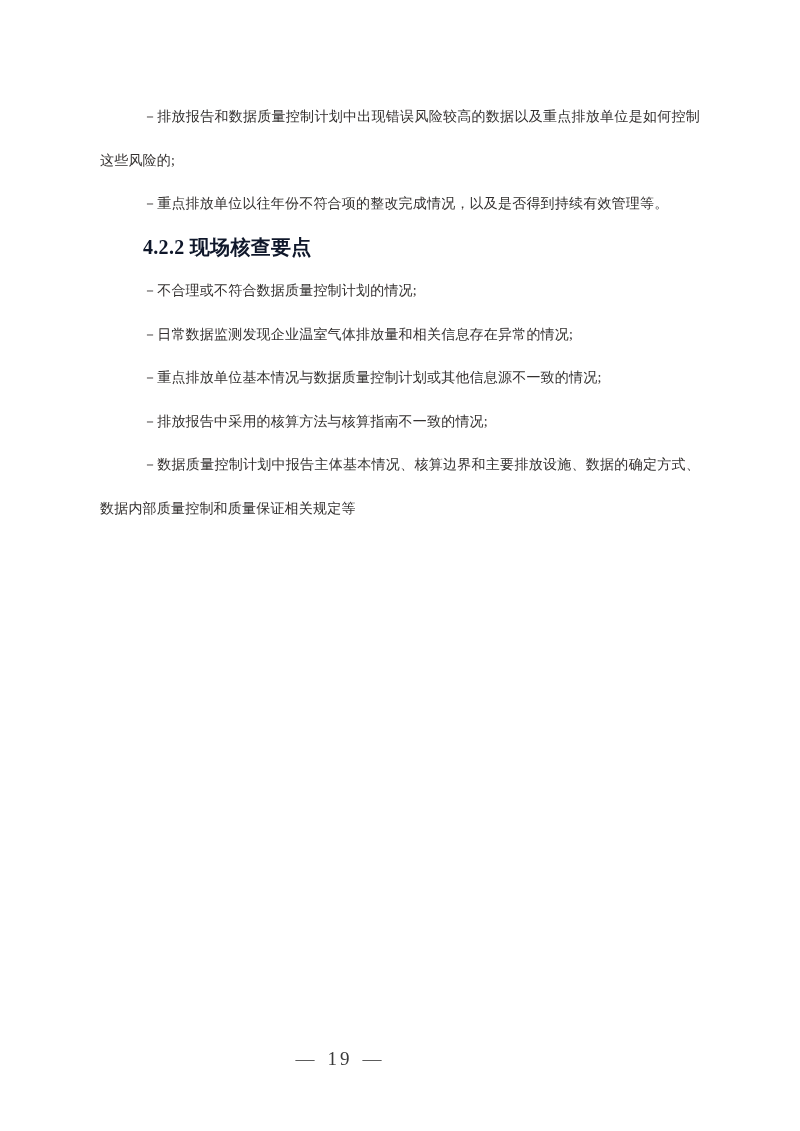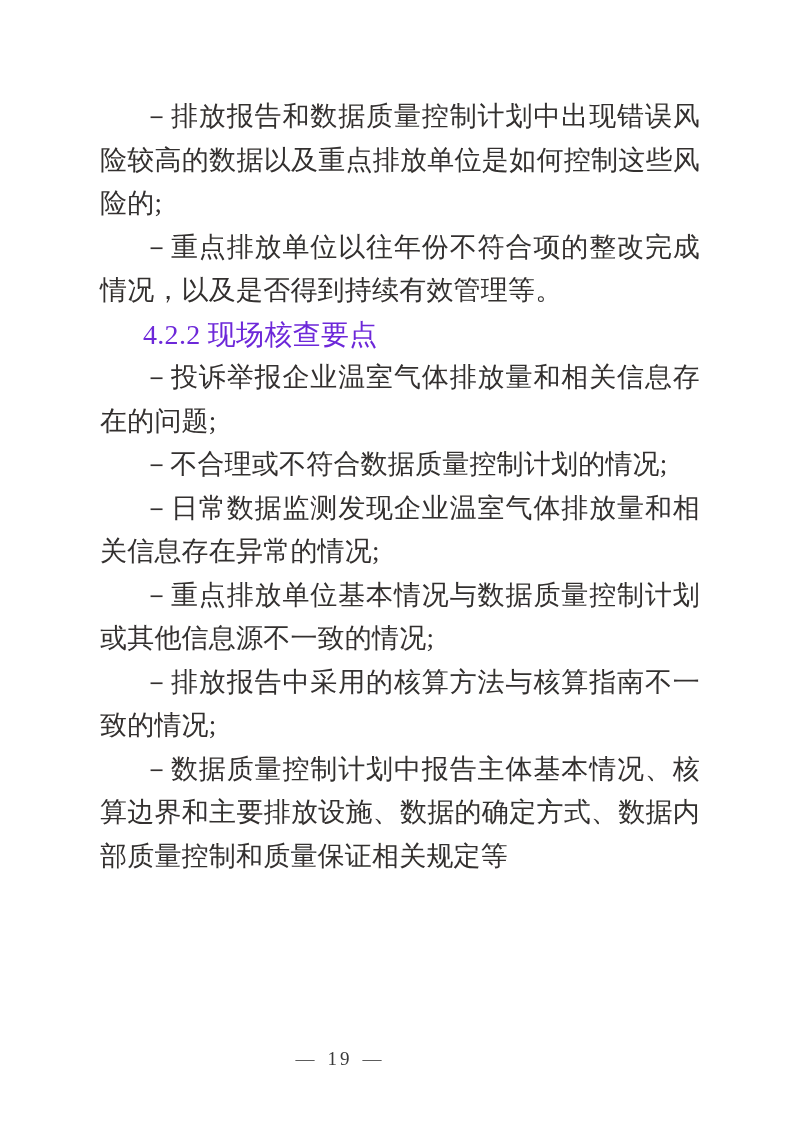--- a/index.html
+++ b/index.html
@@ -18,39 +18,39 @@
     font-family: "Liberation Serif", "DejaVu Serif", serif;
     color: #2b2b2b;
   }
   .content {
     position: absolute;
     left: 100px;
     top: 95px;
     width: 600px;
   }
   .para {
-    font-size: 27px;
+    font-size: 14px;
     line-height: 43.5px;
     text-align: justify;
     text-justify: inter-ideograph;
     margin: 0;
     text-indent: 43px;
     letter-spacing: 0.2px;
     color: #33302f;
   }
   .para.last-open {
     text-align: justify;
   }
   .heading {
-    font-size: 28px;
+    font-size: 20px;
     line-height: 43.5px;
-    font-weight: normal;
+    font-weight: bold;
     margin: 0;
     text-indent: 43px;
-    color: #6d28d9;
+    color: #0f172a;
     letter-spacing: 0.3px;
   }
   .footer {
     position: absolute;
     left: 0;
     top: 1048px;
     width: 740px;
     text-align: center;
     padding-right: 60px;
     box-sizing: border-box;
@@ -71,21 +71,20 @@
 
   <div class="content">
 
     <p class="para">－排放报告和数据质量控制计划中出现错误风险较高的数据以及重点排放单位是如何控制这些风险的;</p>
 
     <p class="para">－重点排放单位以往年份不符合项的整改完成情况，以及是否得到持续有效管理等。</p>
 
     <h2 class="heading">4.2.2 现场核查要点</h2>
 
 
-    <p class="para">－投诉举报企业温室气体排放量和相关信息存在的问题;</p>
 
     <p class="para">－不合理或不符合数据质量控制计划的情况;</p>
 
     <p class="para">－日常数据监测发现企业温室气体排放量和相关信息存在异常的情况;</p>
 
     <p class="para">－重点排放单位基本情况与数据质量控制计划或其他信息源不一致的情况;</p>
 
 
     <p class="para">－排放报告中采用的核算方法与核算指南不一致的情况;</p>
 

